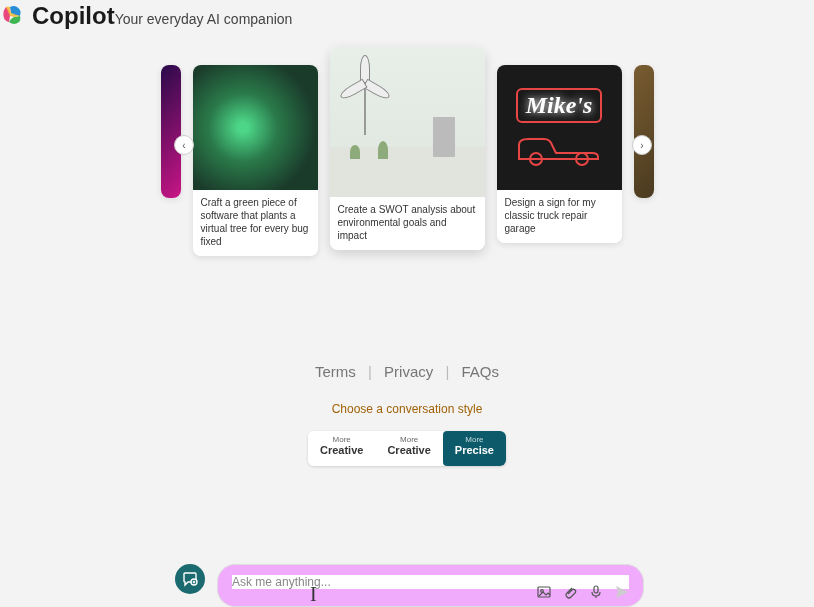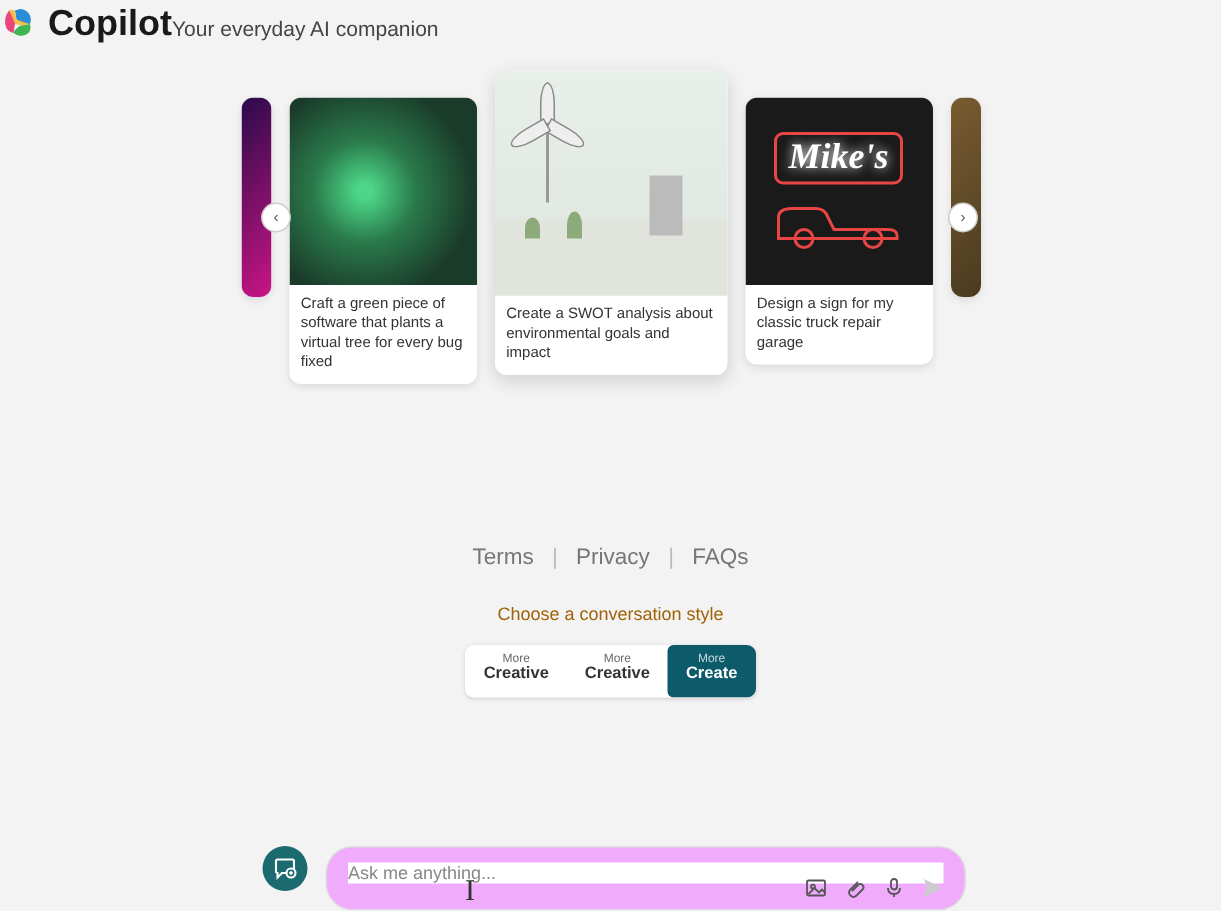--- a/index.html
+++ b/index.html
@@ -399,21 +399,21 @@
     <button class="style-btn">
       <span class="top">More</span>
       <span class="bot">Creative</span>
     </button>
     <button class="style-btn">
       <span class="top">More</span>
       <span class="bot">Creative</span>
     </button>
     <button class="style-btn active">
       <span class="top">More</span>
-      <span class="bot">Create</span>
+      <span class="bot">Precise</span>
     </button>
   </div>
 </div>
 
 <div class="input-area">
   <div class="chat-avatar">
     <svg width="16" height="16" viewBox="0 0 16 16" fill="none" stroke="#fff" stroke-width="1.4">
       <path d="M2 3 Q2 2 3 2 L13 2 Q14 2 14 3 L14 10 Q14 11 13 11 L6 11 L3 14 L3 11 Q2 11 2 10 Z"></path>
       <circle cx="12" cy="11" r="3" fill="#1b6a6f" stroke="#fff"></circle>
       <path d="M12 9.8 L12 12.2 M10.8 11 L13.2 11" stroke="#fff"></path>

